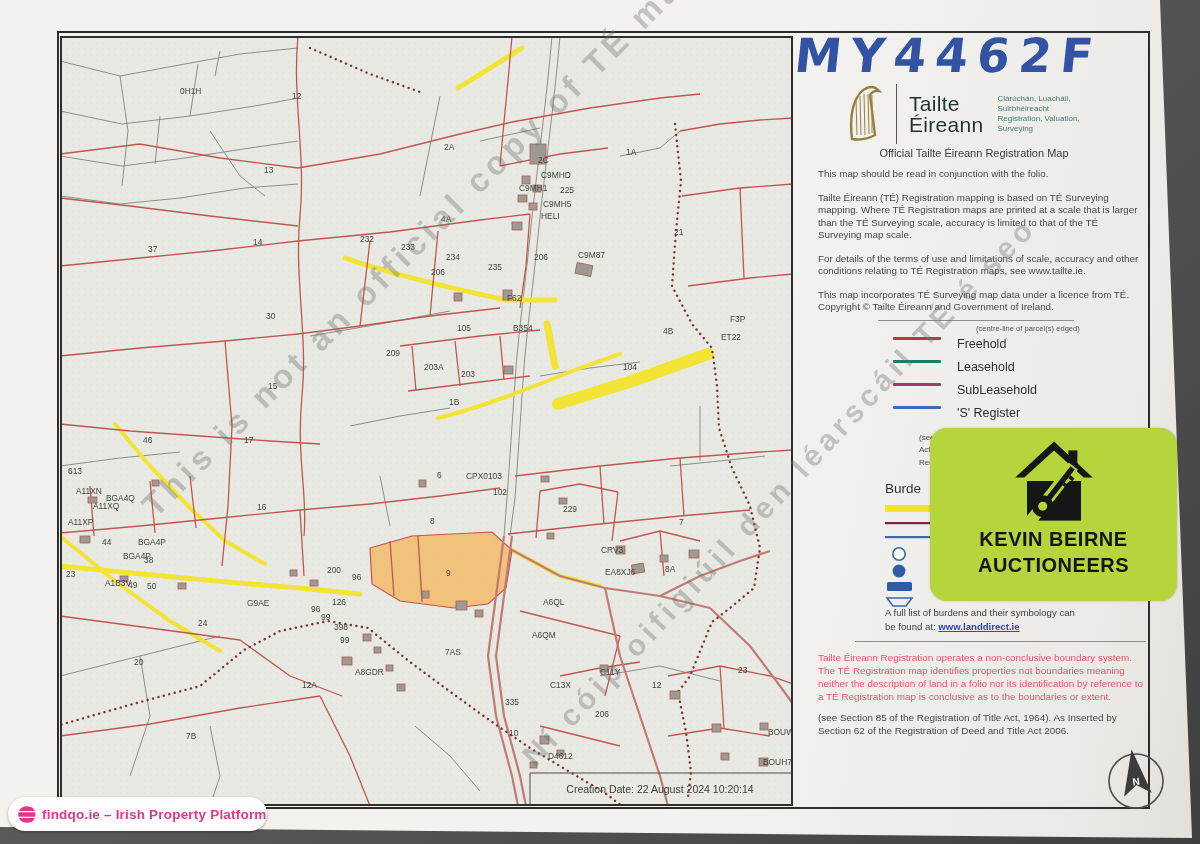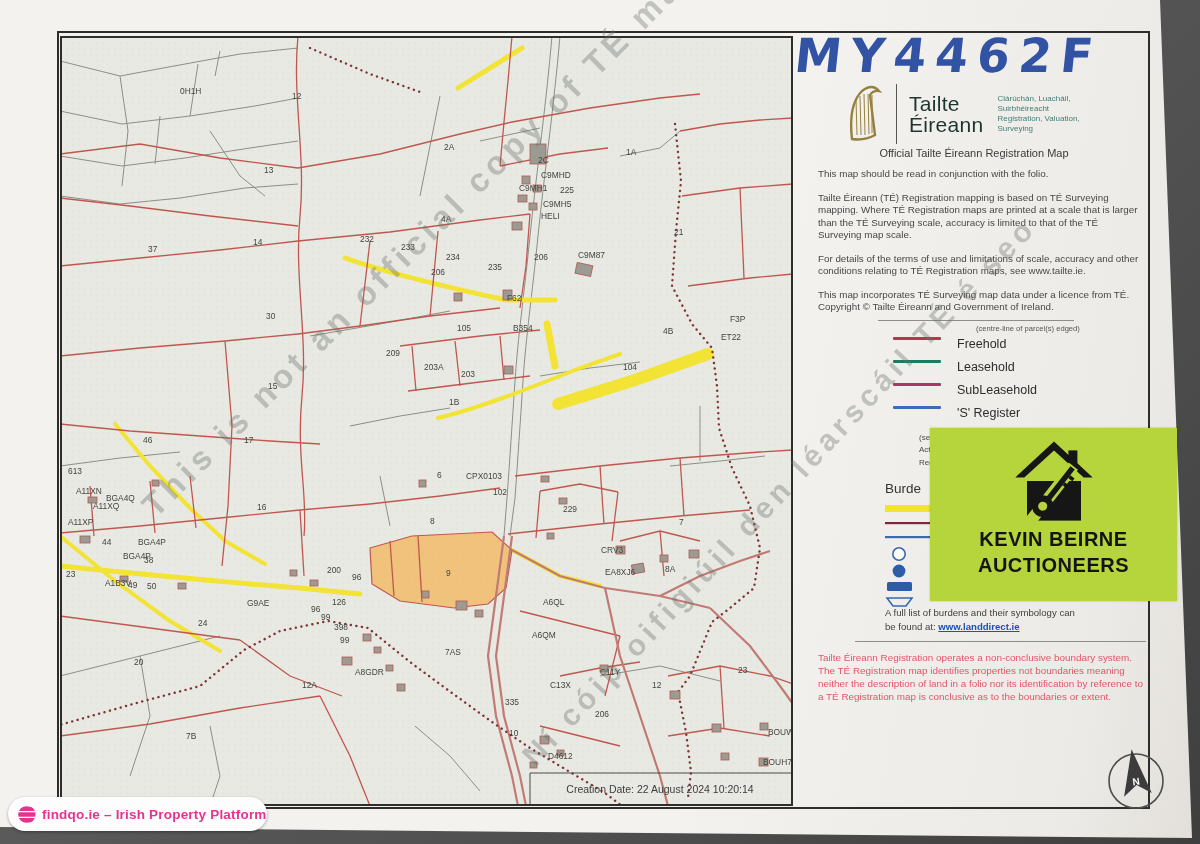--- a/index.html
+++ b/index.html
@@ -28,21 +28,21 @@
   .div1{position:absolute;left:878px;top:320px;width:196px;height:1px;background:#8d8d8d;z-index:3;}
   .cap{position:absolute;left:928px;top:324px;font-size:7.6px;color:#555;z-index:3;padding-left:48px;}
   .legend{position:absolute;left:893px;top:337px;z-index:3;}
   .legend-row{display:flex;align-items:flex-start;height:23px;}
   .swatch{width:48px;height:3px;margin-right:16px;border-radius:1px;}
   .legend-label{font-size:12.5px;color:#2d2d2d;}
   .partial{position:absolute;left:885px;top:432px;font-size:8px;line-height:1.55;color:#4a4a4a;z-index:3;margin-left:34px;}
   .burdens-h{position:absolute;left:885px;top:481px;font-size:13.5px;color:#333;z-index:3;}
   .bsym{position:absolute;left:885px;top:503px;z-index:3;}
   .kb-logo{position:absolute;left:930px;top:428px;width:247px;height:173px;background:#b6d43b;z-index:10;
-           display:flex;flex-direction:column;align-items:center;box-shadow:0 0 2px rgba(0,0,0,.25);}
+           display:flex;flex-direction:column;align-items:center;box-shadow:0 0 2px rgba(0,0,0,.25);border-radius:17px;}
   .kb-text{font-weight:bold;color:#141414;font-size:20px;letter-spacing:.5px;line-height:1.3;text-align:center;
            font-family:"Liberation Sans",sans-serif;}
   .fulllist{position:absolute;left:885px;top:606px;font-size:9.6px;line-height:1.45;color:#3f3f3f;z-index:3;}
   .fulllist a{color:#1c50bd;text-decoration:underline;font-weight:bold;}
   .div2{position:absolute;left:855px;top:641px;width:291px;height:1px;background:#8d8d8d;z-index:3;}
   .redpara{position:absolute;left:818px;top:652px;width:330px;font-size:9.9px;line-height:1.3;color:#e2556a;z-index:3;}
   .blackpara{position:absolute;left:818px;top:712px;width:330px;font-size:9.9px;line-height:1.3;color:#474747;z-index:3;}
   .compass{position:absolute;left:1100px;top:743px;z-index:3;}
   .badge{position:absolute;left:8px;top:797px;height:34px;background:#fdfdfd;border-radius:18px;display:flex;
          align-items:center;padding:0 0 0 9px;z-index:20;box-shadow:0 1px 3px rgba(0,0,0,.35);}
@@ -418,20 +418,21 @@
     </div>
   </div>
 
   <div class="fulllist">
     <div>A full list of burdens and their symbology can</div>
     <div><span>be found at: </span><a href="#">www.landdirect.ie</a></div>
   </div>
 
   <div class="div2"></div>
   <div class="redpara">Tailte Éireann Registration operates a non-conclusive boundary system. The TÉ Registration map identifies properties not boundaries meaning neither the description of land in a folio nor its identification by reference to a TÉ Registration map is conclusive as to the boundaries or extent.</div>
+  <div class="blackpara">(see Section 85 of the Registration of Title Act, 1964). As Inserted by Section 62 of the Registration of Deed and Title Act 2006.</div>
 
   <svg class="compass" width="72" height="72" viewBox="0 0 72 72">
     <circle cx="36" cy="38" r="27" fill="none" stroke="#4d4d4d" stroke-width="1.6"></circle>
     <g transform="rotate(-8 36 38)">
       <polygon points="36,6 22,52 36,42 50,52" fill="#3c3c3c"></polygon>
       <text x="36" y="42" text-anchor="middle" font-size="10" font-weight="bold" fill="#ffffff">N</text>
     </g>
   </svg>
 
   <div class="badge">

